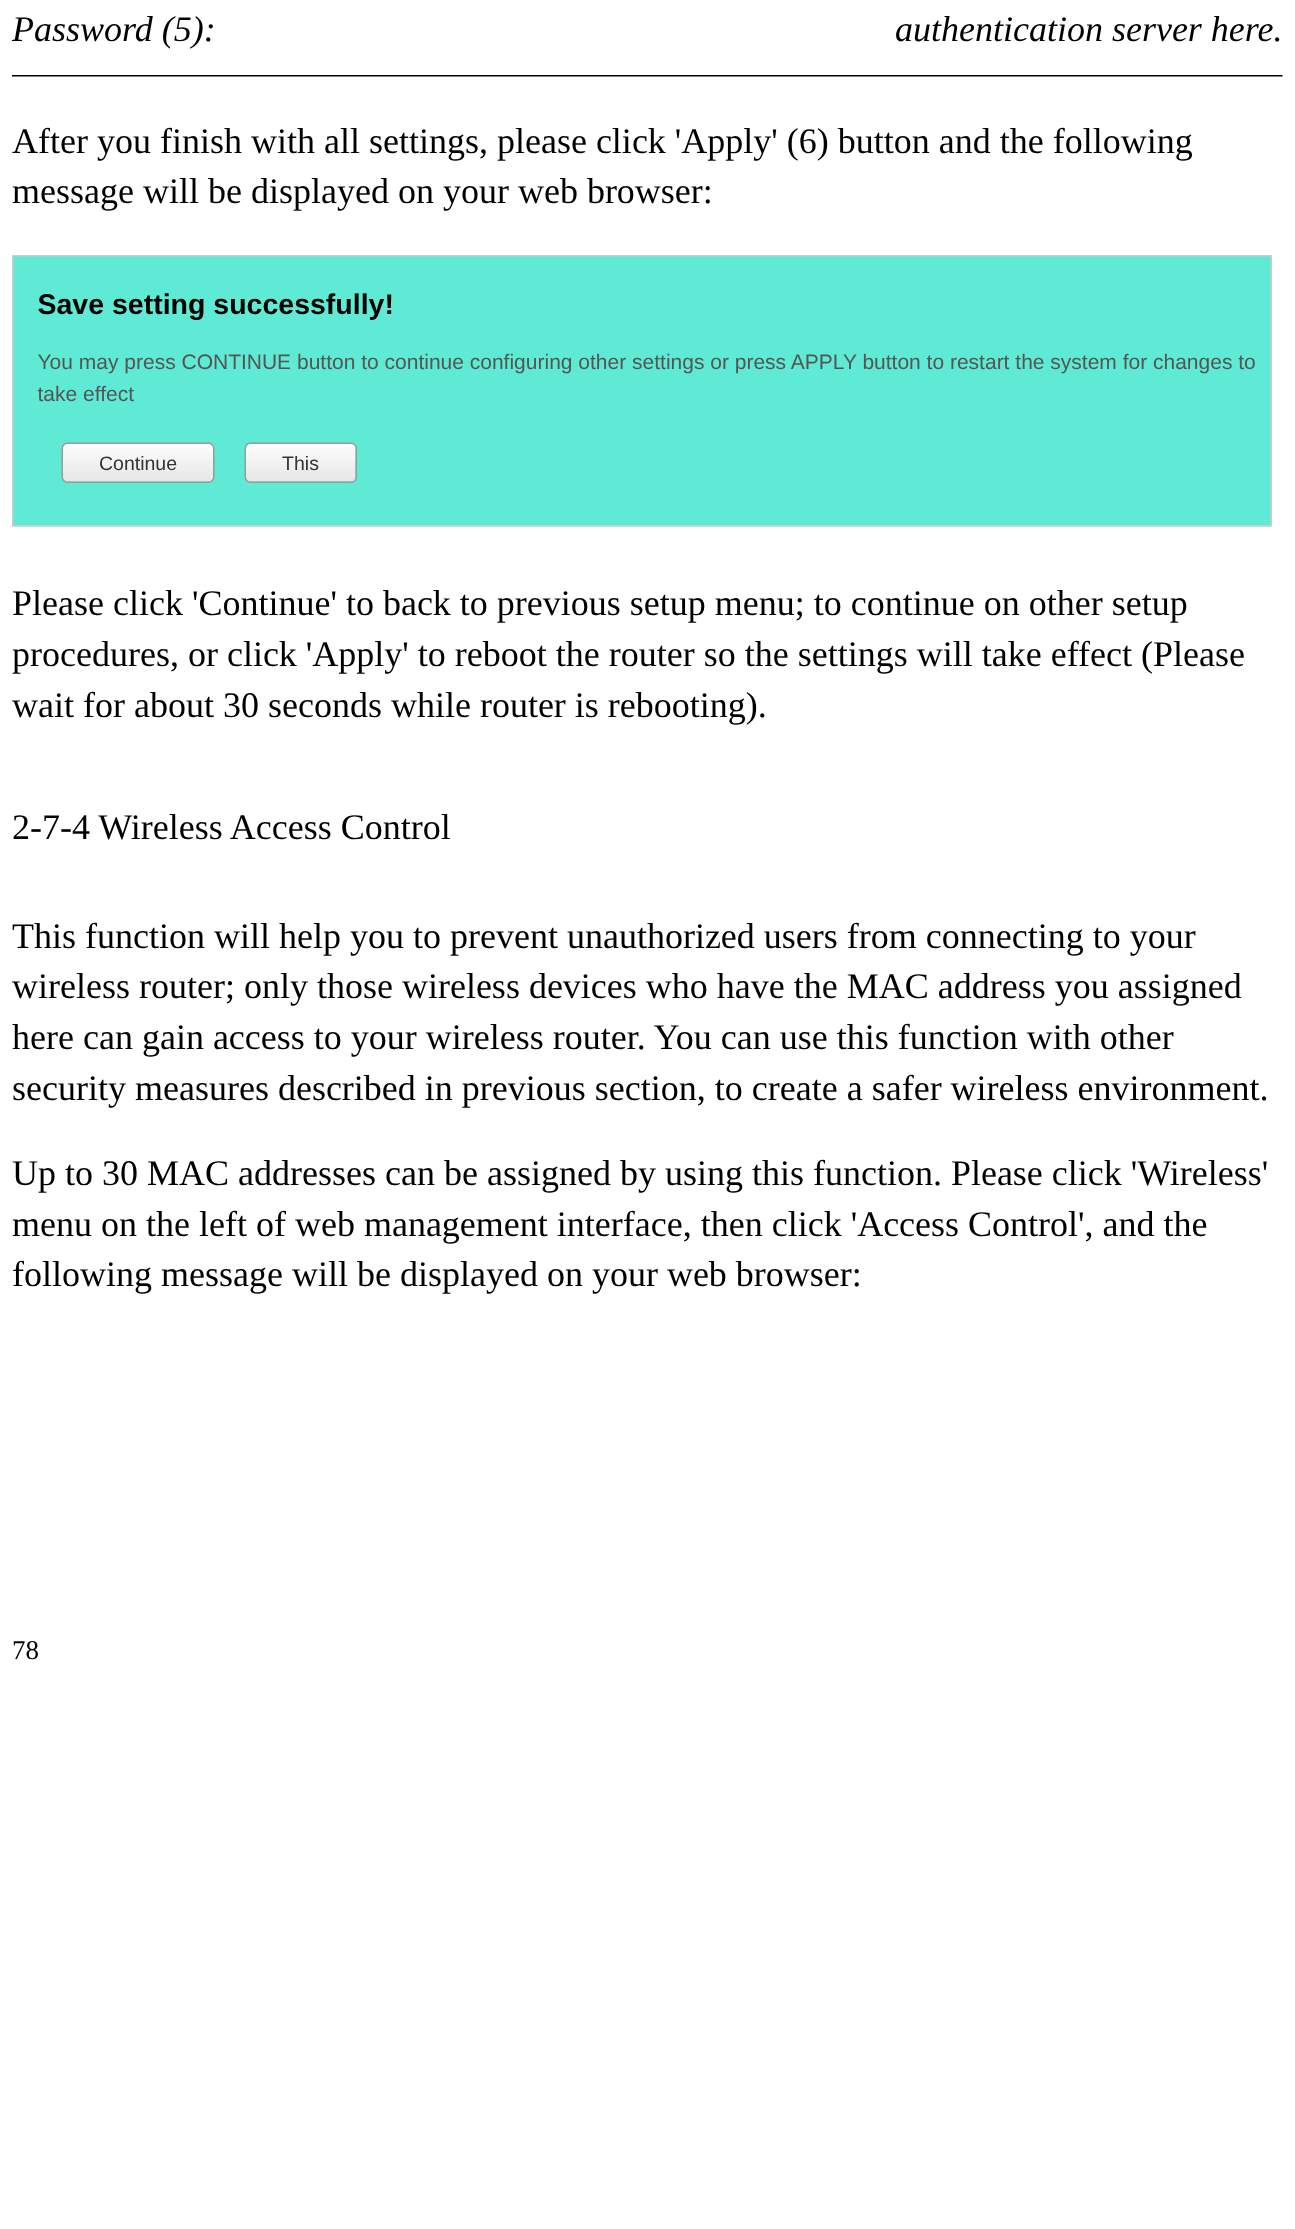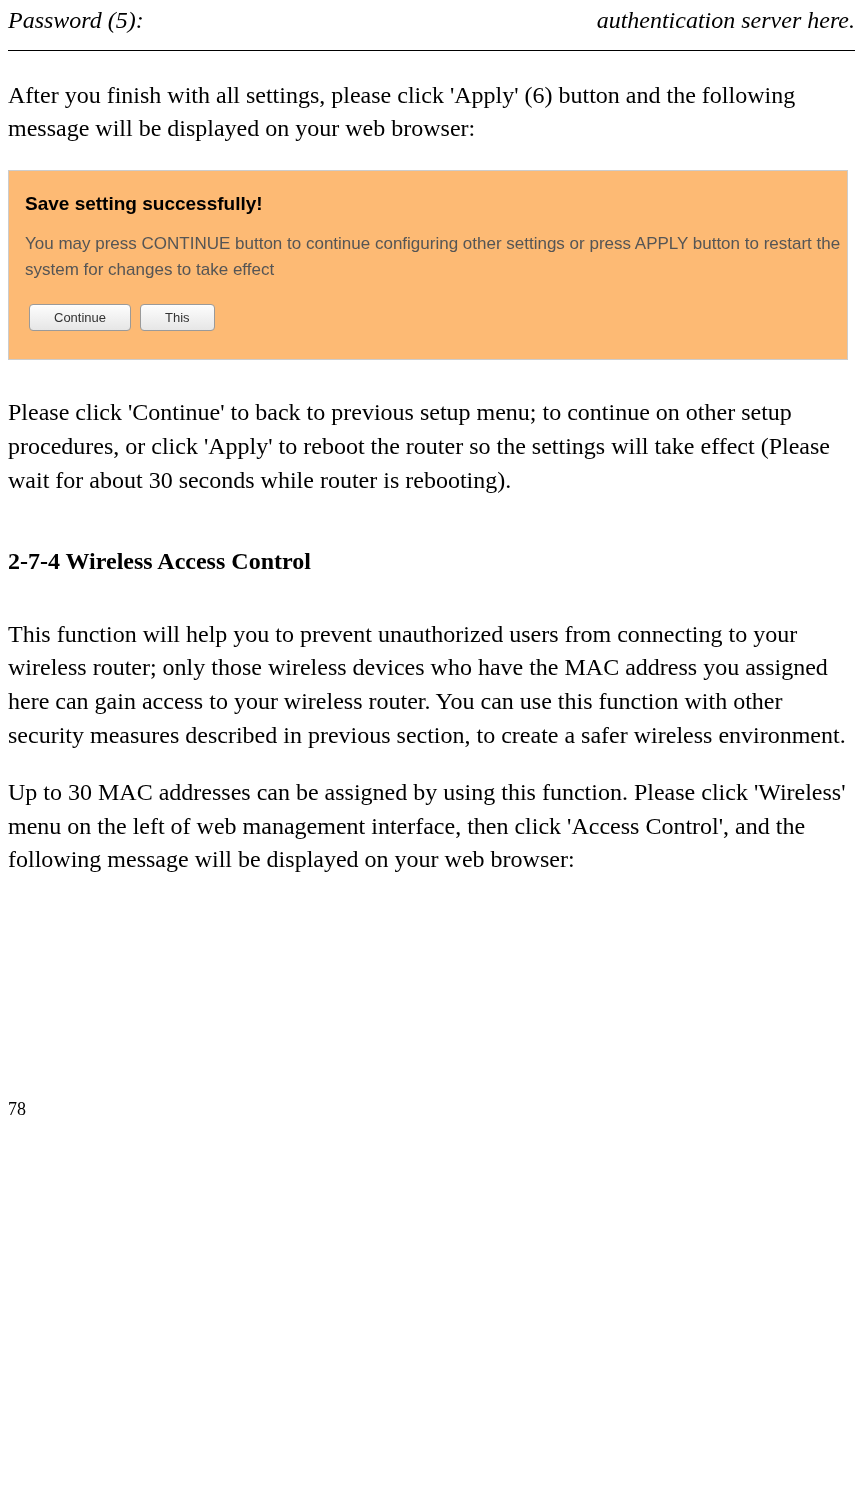--- a/index.html
+++ b/index.html
@@ -25,57 +25,57 @@
     }
     .top-value {
       flex: 1;
       text-align: right;
     }
     .para {
       margin-bottom: 24px;
       margin-top: 20px;
     }
     .screenshot-box {
-      background: #fdba74;
+      background: #5eead4;
       border: 1px solid #ccc;
       padding: 12px 0 28px 16px;
       margin: 24px 0 36px 0;
       font-family: Arial, Helvetica, sans-serif;
       width: 840px;
       box-sizing: border-box;
     }
     .ss-title {
       font-size: 19px;
       font-weight: bold;
       margin: 8px 0 14px 0;
     }
     .ss-desc {
-      font-size: 17px;
+      font-size: 14px;
       color: #555;
       margin-bottom: 22px;
       line-height: 1.5;
     }
     .ss-buttons {
       display: flex;
-      gap: 9px;
-      margin-left: 4px;
+      gap: 20px;
+      margin-left: 16px;
     }
     .ss-btn {
       background: linear-gradient(#fdfdfd, #e6e6e6);
       border: 1px solid #9a9a9a;
       border-radius: 4px;
       font-family: Arial, sans-serif;
       font-size: 13px;
       padding: 5px 24px;
       color: #333;
       box-shadow: 0 1px 0 rgba(255,255,255,0.6) inset;
       cursor: pointer;
     }
     .section-heading {
-      font-weight: bold;
+      font-weight: normal;
       margin-top: 48px;
       margin-bottom: 39px;
     }
     .page-number {
       text-align: left;
       font-size: 18px;
       margin-top: 220px;
     }
   </style>
 </head>

